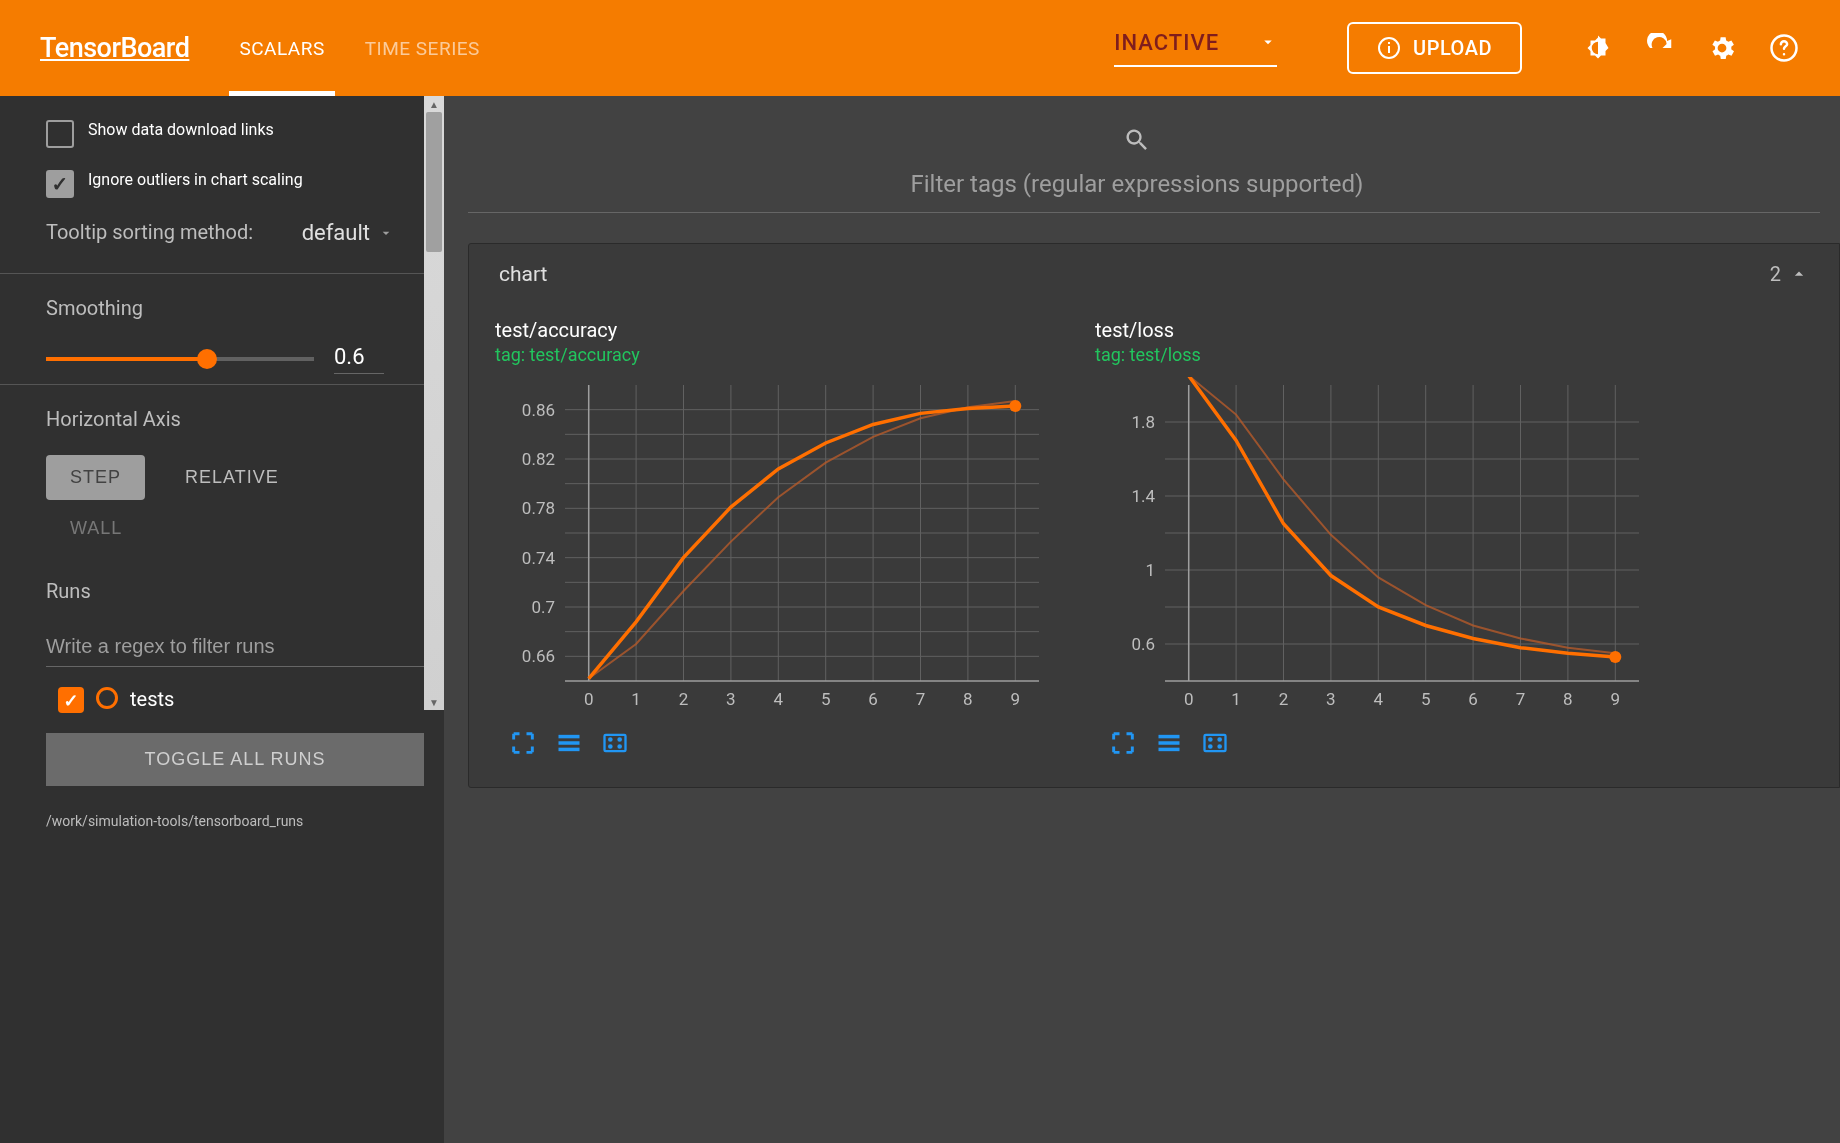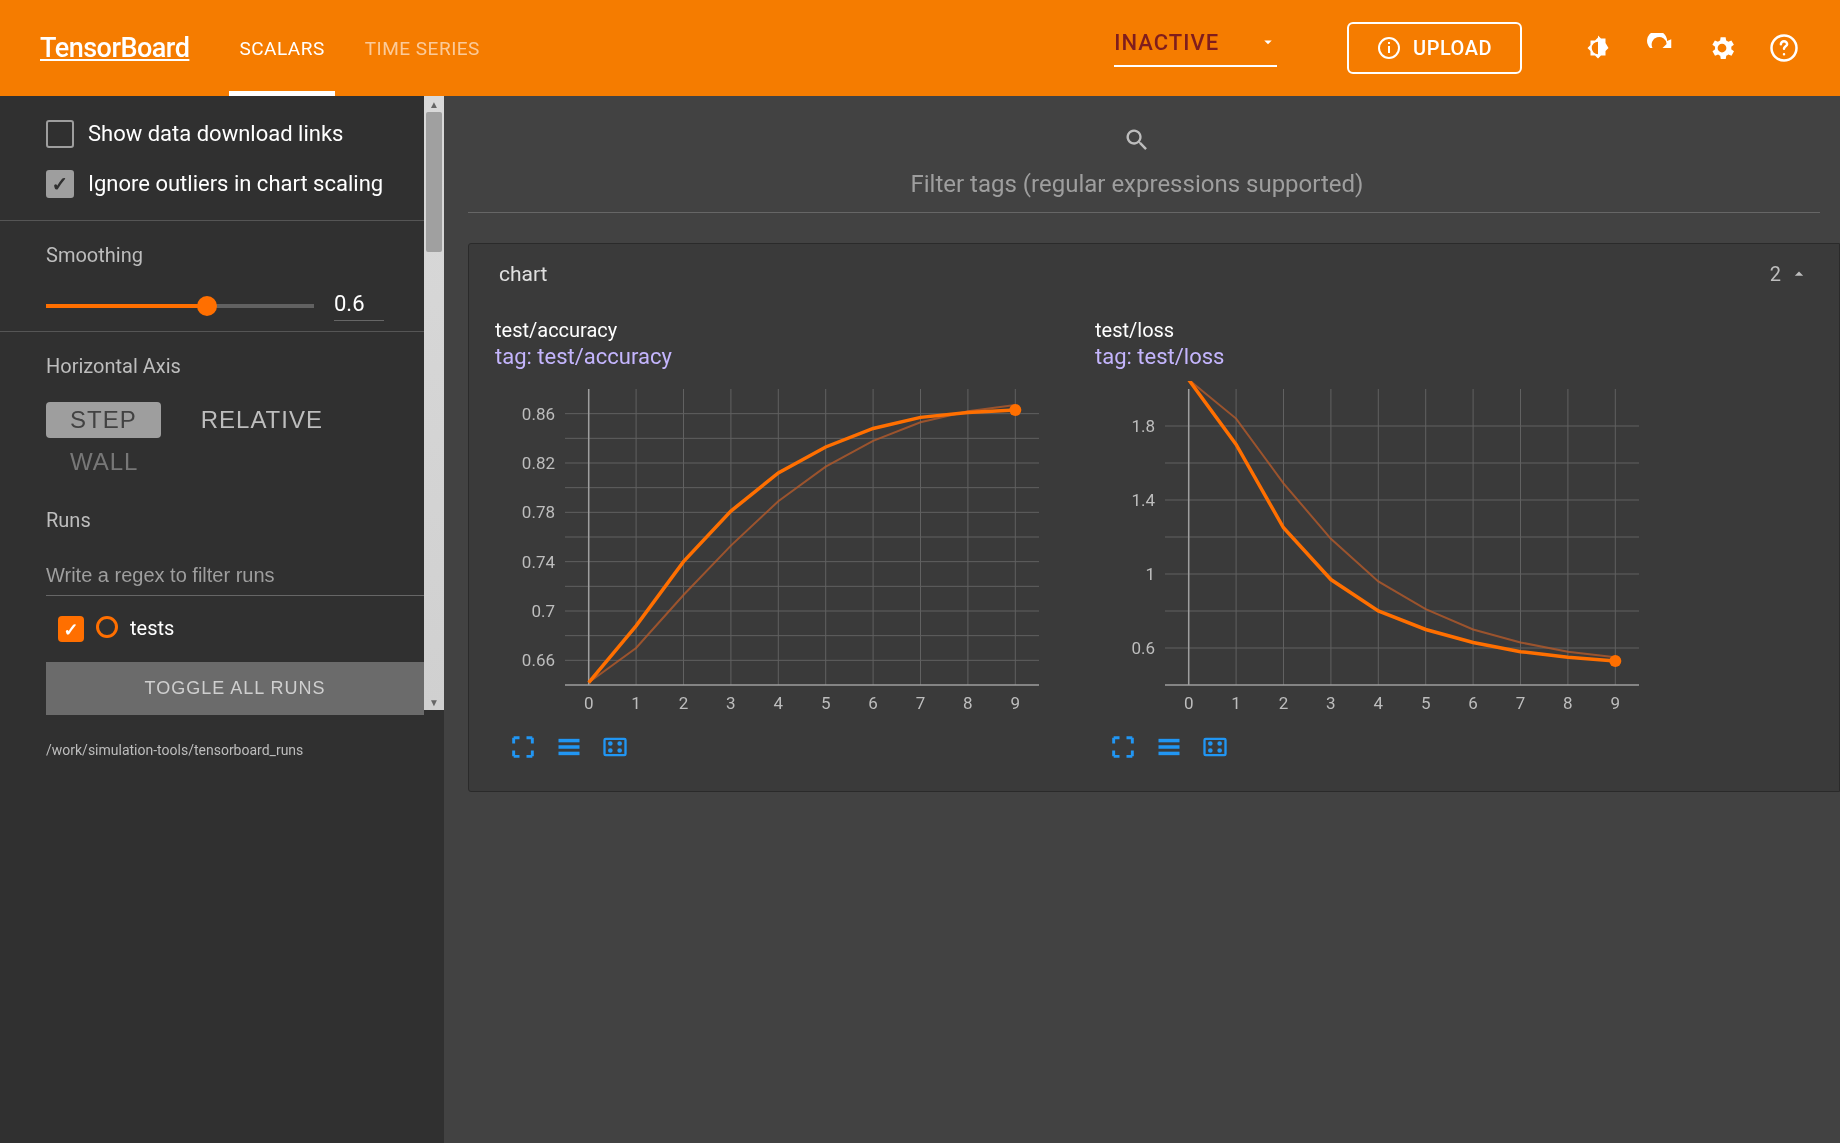--- a/index.html
+++ b/index.html
@@ -28,33 +28,33 @@
 .scrollbar-faux .arrow { position:absolute; left:2px; right:2px; height:16px; display:flex; align-items:center; justify-content:center; font-size:10px; color:#666; }
 .scrollbar-faux .arrow.top { top:0; }
 .scrollbar-faux .arrow.bottom { bottom:0; }
 .main { flex:1; background:#424242; padding:24px 0 24px 24px; overflow:hidden; }
 
 
 .checkbox-row { display:flex; align-items:flex-start; gap:14px; margin-bottom:22px; }
 .checkbox { width:28px; height:28px; border:2.5px solid #9e9e9e; border-radius:3px; flex-shrink:0; display:flex; align-items:center; justify-content:center; cursor:pointer; }
 .checkbox.checked { background:#9e9e9e; border-color:#9e9e9e; }
 .checkbox.checked::after { content:"✓"; color:#303030; font-weight:bold; font-size:20px; }
-.checkbox-label { font-size:22px; color:#fff; line-height:1.25; }
+.checkbox-label { font-size:16px; color:#fff; line-height:1.25; }
 .select-row { display:flex; align-items:center; justify-content:space-between; margin:20px 0 28px; padding-right:30px; }
 .select-label { font-size:20px; color:#bdbdbd; line-height:1.25; }
 .select-val { font-size:22px; color:#e0e0e0; display:flex; align-items:center; gap:8px; cursor:pointer; }
 .select-val svg { width:16px; height:16px; fill:#9e9e9e; }
 .divider { height:1px; background:#555; margin:10px -20px 22px -46px; }
 .section-title { font-size:20px; color:#bdbdbd; margin-bottom:24px; }
 .slider-row { display:flex; align-items:center; gap:20px; padding-right:40px; }
 .slider { flex:1; height:4px; background:linear-gradient(to right, #ff6f00 0%, #ff6f00 60%, #616161 60%, #616161 100%); position:relative; cursor:pointer; }
 .slider .handle { position:absolute; left:60%; top:50%; transform:translate(-50%,-50%); width:20px; height:20px; border-radius:50%; background:#ff6f00; }
 .slider-val { font-size:22px; color:#fff; min-width:50px; border-bottom:1px solid #666; padding-bottom:4px; }
 .button-row { display:flex; gap:16px; flex-wrap:wrap; }
-.axis-btn { padding:4px 24px; font-size:24px; letter-spacing:1px; color:#bdbdbd; background:transparent; border:none; cursor:pointer; }
+.axis-btn { padding:12px 24px; font-size:18px; letter-spacing:1px; color:#bdbdbd; background:transparent; border:none; cursor:pointer; }
 .axis-btn.active { background:#9e9e9e; color:#424242; border-radius:4px; }
 .runs-section { margin-top:28px; }
 .runs-input { width:100%; background:transparent; border:none; border-bottom:1px solid #666; color:#e0e0e0; font-size:20px; padding:8px 0; outline:none; }
 .runs-input::placeholder { color:#9e9e9e; }
 .run-row { display:flex; align-items:flex-start; gap:12px; margin:20px 0;padding-left:12px; }
 .run-check { width:26px; height:26px; background:#ff6f00; border-radius:4px; display:flex; align-items:center; justify-content:center; cursor:pointer; }
 .run-check::after { content:"✓"; color:#fff; font-weight:bold; font-size:18px; }
 .run-swatch { width:22px; height:22px; border:3px solid #ff6f00; border-radius:50%; }
 .run-name { font-size:20px; color:#fff; }
 .toggle-all { width:100%; padding:16px 0; text-align:center; background:#6b6b6b; color:#cfcfcf; font-size:18px; letter-spacing:1px; cursor:pointer; border:none; }
@@ -66,21 +66,21 @@
 .filter-placeholder { font-size:24px; color:#9e9e9e; }
 
 
 .chart-group { background:#3a3a3a; border:1px solid #2a2a2a; border-radius:3px 0 0 3px; }
 .group-header { display:flex; align-items:center; justify-content:space-between; padding:18px 30px; cursor:pointer; }
 .group-title { font-size:21px; color:#e0e0e0; }
 .group-count { font-size:20px; color:#bdbdbd; display:flex; align-items:center; gap:8px; }
 .group-body { display:flex; gap:40px; padding:14px 26px 30px; }
 .chart-card { flex-shrink:0; }
 .chart-title { font-size:20px; color:#fff; margin-bottom:2px; }
-.chart-subtitle { font-size:22px; color:#c4b5fd; margin-bottom:12px; }
+.chart-subtitle { font-size:18px; color:#22c55e; margin-bottom:12px; }
 .chart-svg { display:block; }
 .chart-toolbar { display:flex; gap:18px; margin-top:12px; padding-left:14px; }
 .chart-toolbar .ticon { width:28px; height:28px; cursor:pointer; }
 
 
 .axis-text { font-size:17px; fill:#bdbdbd; }
 .grid line { stroke:#616161; stroke-width:1; }
 .axis-line { stroke:#9e9e9e; stroke-width:1.5; }
 .line-main { stroke:#ff6f00; stroke-width:3.5; fill:none; }
 .line-smooth { stroke:#b45a2b; stroke-width:2; fill:none; opacity:0.8; }
@@ -145,20 +145,29 @@
 
     <div class="checkbox-row">
       <div class="checkbox"></div>
       <div class="checkbox-label">Show data download links</div>
     </div>
     <div class="checkbox-row">
       <div class="checkbox checked"></div>
       <div class="checkbox-label">Ignore outliers in chart scaling</div>
     </div>
 
+    <div class="select-row">
+      <div class="select-label">Tooltip sorting method:</div>
+      <div class="select-val">
+        <span>default</span>
+        <svg viewBox="0 0 24 24">
+            <path d="M7 10l5 5 5-5z"></path>
+          </svg>
+      </div>
+    </div>
 
     <div class="divider"></div>
 
     <div class="section-title">Smoothing</div>
     <div class="slider-row">
       <div class="slider">
           <div class="handle"></div>
         </div>
       <div class="slider-val">0.6</div>
     </div>

